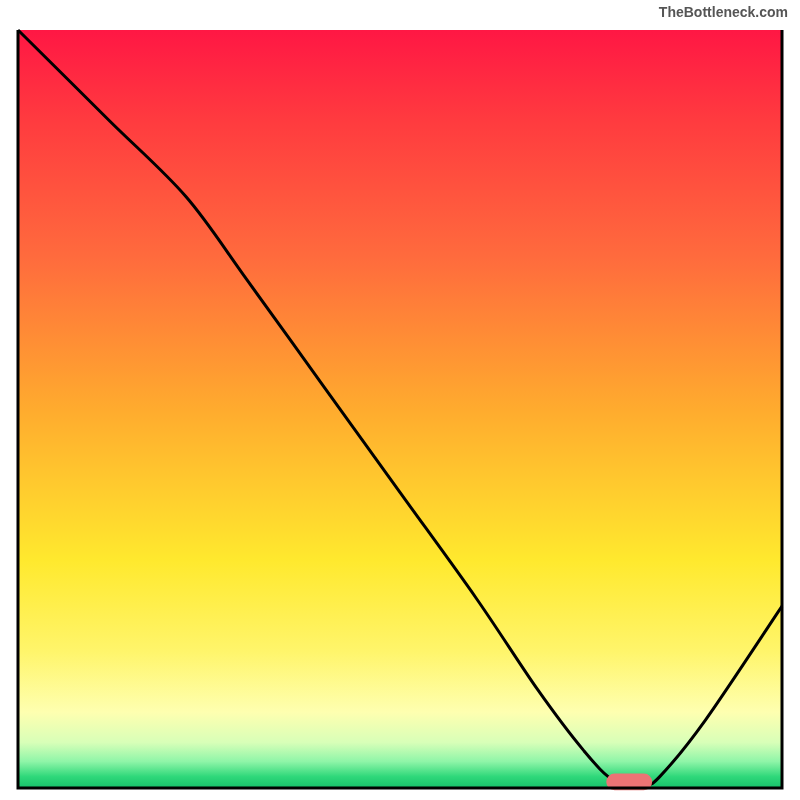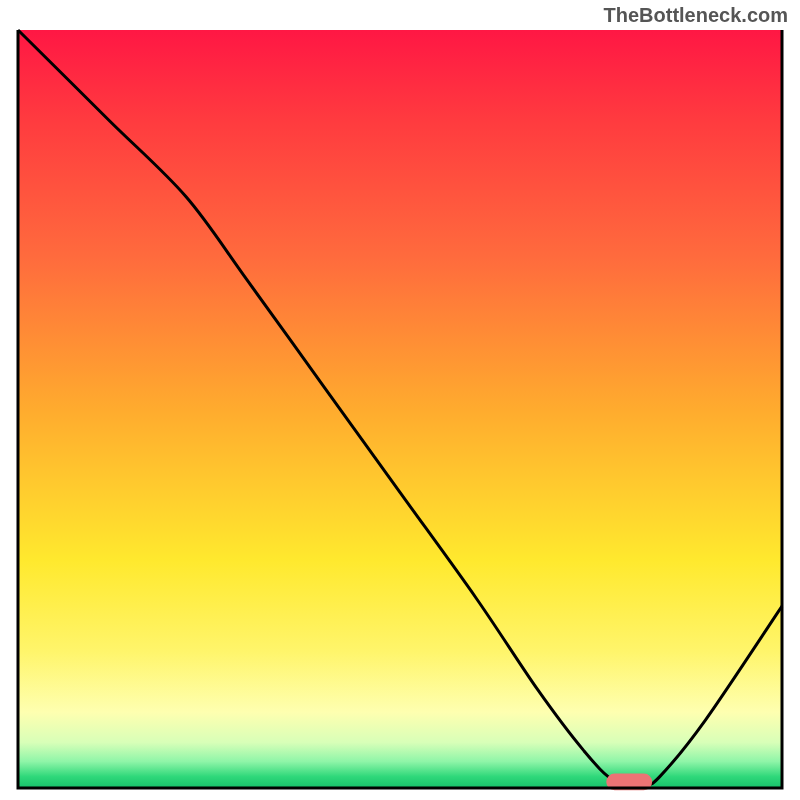--- a/index.html
+++ b/index.html
@@ -13,21 +13,21 @@
   .container {
     position: relative;
     width: 800px;
     height: 800px;
   }
   .watermark {
     position: absolute;
     top: 4px;
     right: 12px;
     color: #555;
-    font-size: 20px;
+    font-size: 14px;
     font-weight: bold;
     z-index: 10;
   }
   svg {
     display: block;
   }
 </style>
 </head>
 <body>
 

